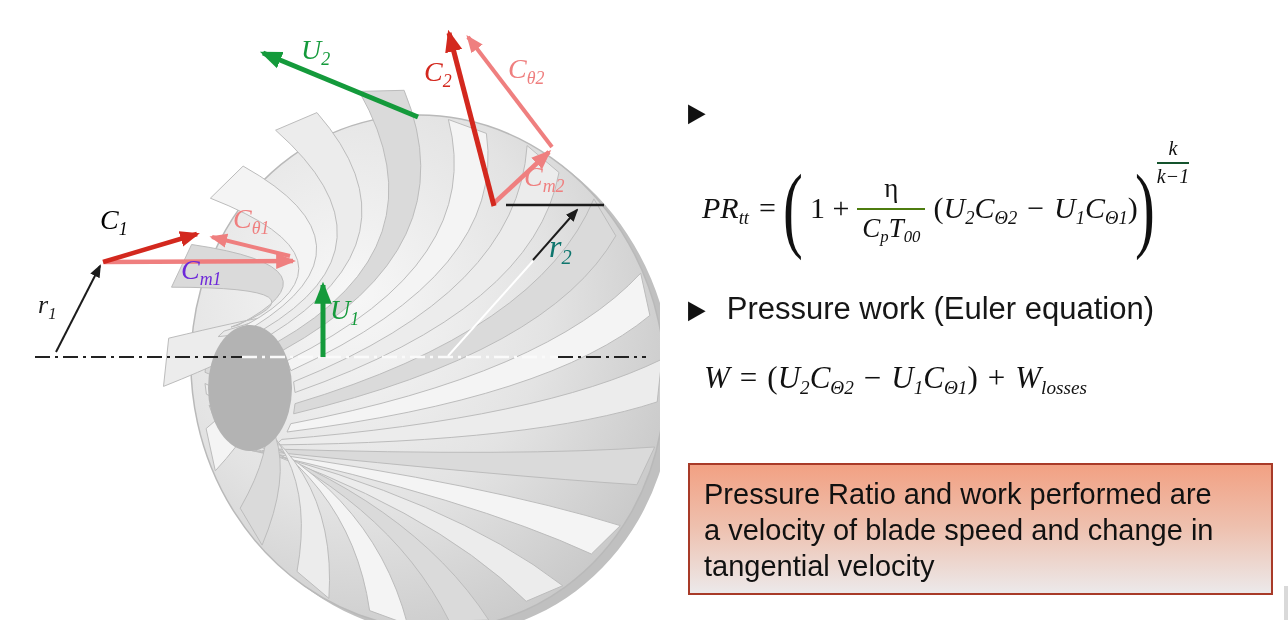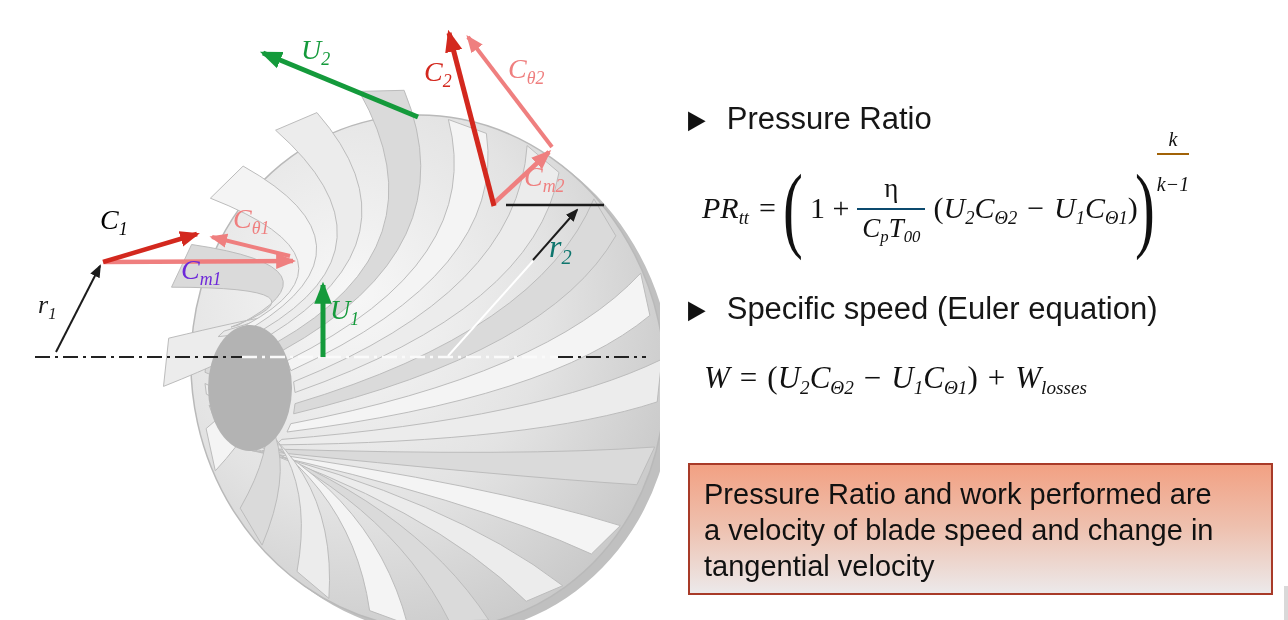--- a/index.html
+++ b/index.html
@@ -22,25 +22,25 @@
   .eq-row{display:flex;align-items:center;}
   .mi{font-style:italic;}
   .up{font-style:normal;}
   .mo{font-style:normal;margin:0 10px;}
   .math sub{font-size:0.62em;font-style:italic;line-height:0;vertical-align:-0.3em;}
   .bigparen{font-style:normal;font-size:96px;line-height:.82;font-weight:400;
             transform:scaleX(.62);margin:0 -9px;}
   .frac{display:inline-flex;flex-direction:column;align-items:center;
         font-size:27px;margin:0 8px;}
   .frac .num{padding:0 2px 4px;}
-  .frac .den{border-top:2px solid #0c4a6e;padding:3px 5px 0;white-space:nowrap;}
+  .frac .den{border-top:2px solid #4d7c0f;padding:3px 5px 0;white-space:nowrap;}
   .expfrac{display:inline-flex;flex-direction:column;align-items:center;
            font-size:20px;transform:translateY(-46px);margin-left:5px;}
   .expfrac .enum{padding:0 2px 2px;}
-  .expfrac .eden{border-top:2px solid #a16207;padding-top:18px;white-space:nowrap;}
+  .expfrac .eden{border-top:2px solid #14532d;padding-top:1px;white-space:nowrap;}
   #eq-pressure{left:702px;top:150px;height:116px;font-size:30px;}
   #eq-euler{left:704px;top:360px;font-size:31px;}
   .tok{white-space:nowrap;}
 
   .callout{position:absolute;left:688px;top:463px;width:585px;box-sizing:border-box;
            border:2.5px solid #a83a28;
            background:linear-gradient(180deg,#f2a183 0%,#eec0ae 48%,#ece9ea 100%);
            padding:11px 14px 9px;font-size:29px;line-height:36px;color:#111;}
   .callout div{white-space:nowrap;}
 
@@ -127,21 +127,20 @@
   <span class="vlabel" style="left:524px;top:163px;color:#ef7f7f"><span>C</span><sub>m2</sub></span>
   <span class="vlabel" style="left:549px;top:230px;color:#0f766e;font-size:32px"><span>r</span><sub>2</sub></span>
   <span class="vlabel" style="left:100px;top:206px;color:#000000"><span>C</span><sub>1</sub></span>
   <span class="vlabel" style="left:233px;top:205px;color:#ef7f7f"><span>C</span><sub>θ1</sub></span>
   <span class="vlabel" style="left:181px;top:256px;color:#6d28d9"><span>C</span><sub>m1</sub></span>
   <span class="vlabel" style="left:38px;top:292px;color:#1c1c1c;font-size:26px"><span>r</span><sub>1</sub></span>
   <span class="vlabel" style="left:330px;top:296px;color:#149a3b"><span>U</span><sub>1</sub></span>
 
   <div class="bullet-row" style="left:688px;top:101px">
     <span class="tri">▶</span>
-    <span>Pressure Ratio</span>
   </div>
 
   <div class="math eq-row" id="eq-pressure">
     <span class="mi tok"><span>PR</span><sub>tt</sub></span>
     <span class="mo">=</span>
     <span class="bigparen">(</span>
     <span class="up tok" style="margin-left:10px">1 +</span>
     <span class="frac">
       <span class="num up">η</span>
       <span class="den mi"><span>C</span><sub>p</sub><span>T</span><sub>00</sub></span>
@@ -151,21 +150,21 @@
     </span>
     <span class="bigparen">)</span>
     <span class="expfrac mi">
       <span class="enum">k</span>
       <span class="eden">k−1</span>
     </span>
   </div>
 
   <div class="bullet-row" style="left:688px;top:291px">
     <span class="tri">▶</span>
-    <span>Specific speed (Euler equation)</span>
+    <span>Pressure work (Euler equation)</span>
   </div>
 
   <div class="math eq-row" id="eq-euler">
     <span class="mi tok">W</span>
     <span class="mo">=</span>
     <span class="mi tok">
       <span class="up">(</span><span>U</span><sub>2</sub><span>C</span><sub>Θ2</sub><span class="mo">−</span><span>U</span><sub>1</sub><span>C</span><sub>Θ1</sub><span class="up">)</span>
     </span>
     <span class="mo">+</span>
     <span class="mi tok"><span>W</span><sub>losses</sub></span>

